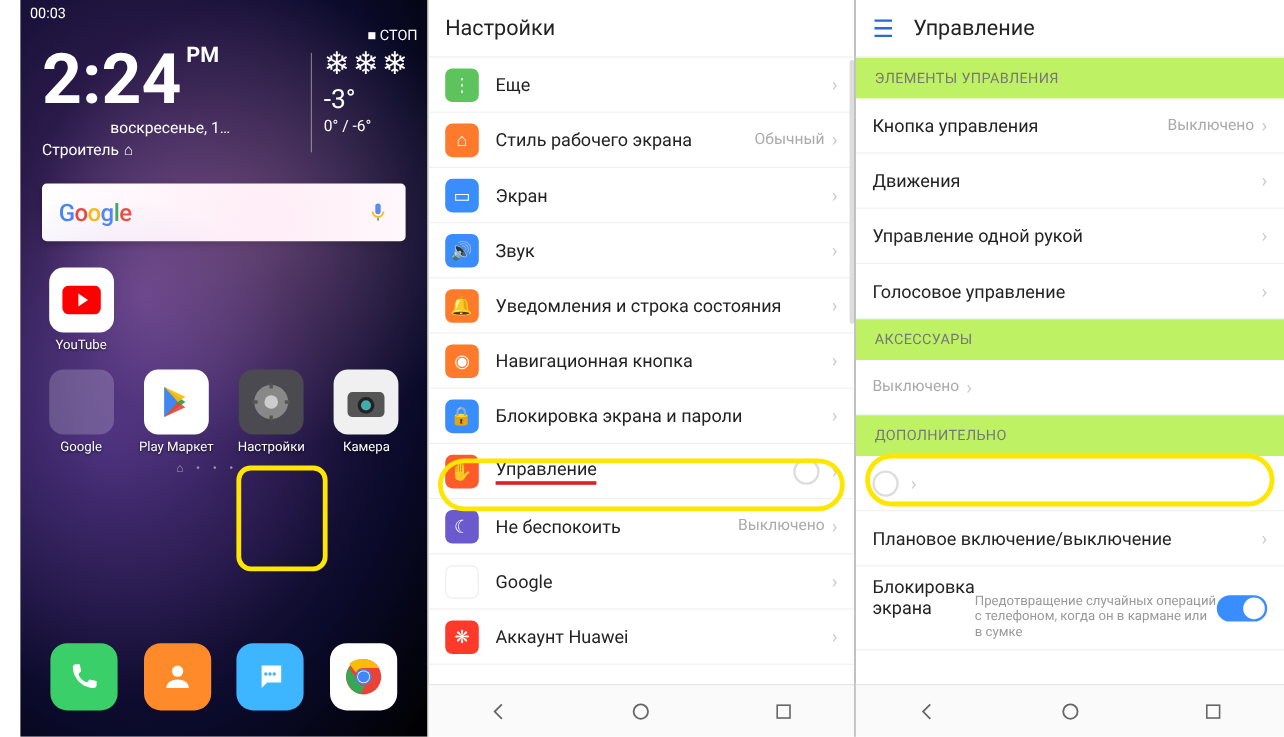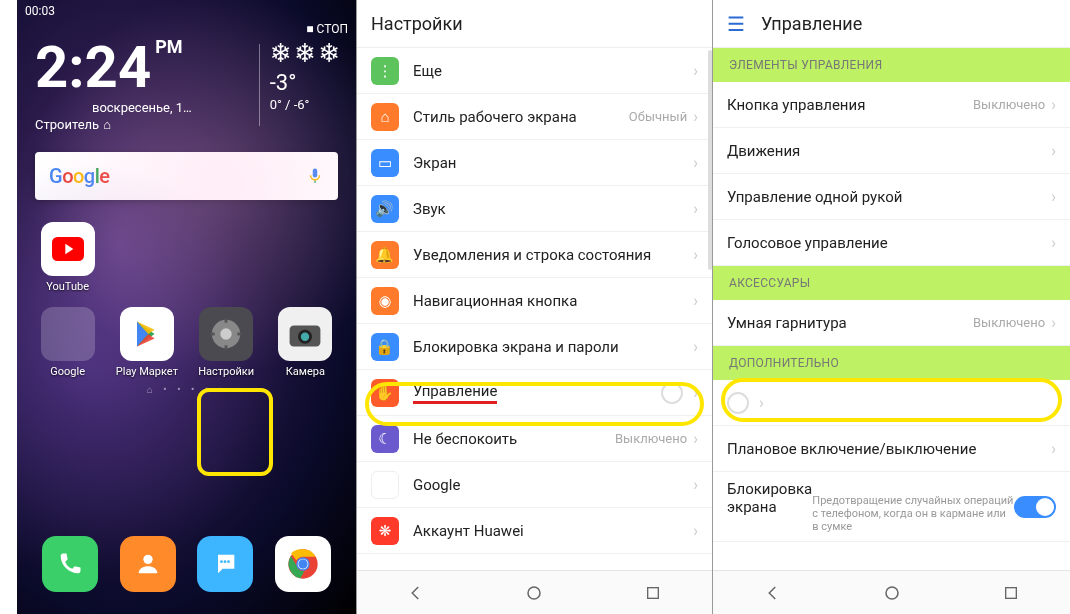--- a/index.html
+++ b/index.html
@@ -315,21 +315,20 @@
     <div class="row">
         <span class="label">Управление одной рукой</span>
         <span class="chev">›</span>
       </div>
     <div class="row">
         <span class="label">Голосовое управление</span>
         <span class="chev">›</span>
       </div>
     <div class="section-header">АКСЕССУАРЫ</div>
     <div class="row">
-        <span class="label">Умная гарнитура</span>
         <span class="value">Выключено</span>
         <span class="chev">›</span>
       </div>
     <div class="section-header">ДОПОЛНИТЕЛЬНО</div>
     <div class="row">
         <div class="circle-indicator"></div>
         <span class="chev">›</span>
       </div>
     <div class="row">
         <span class="label">Плановое включение/выключение</span>

